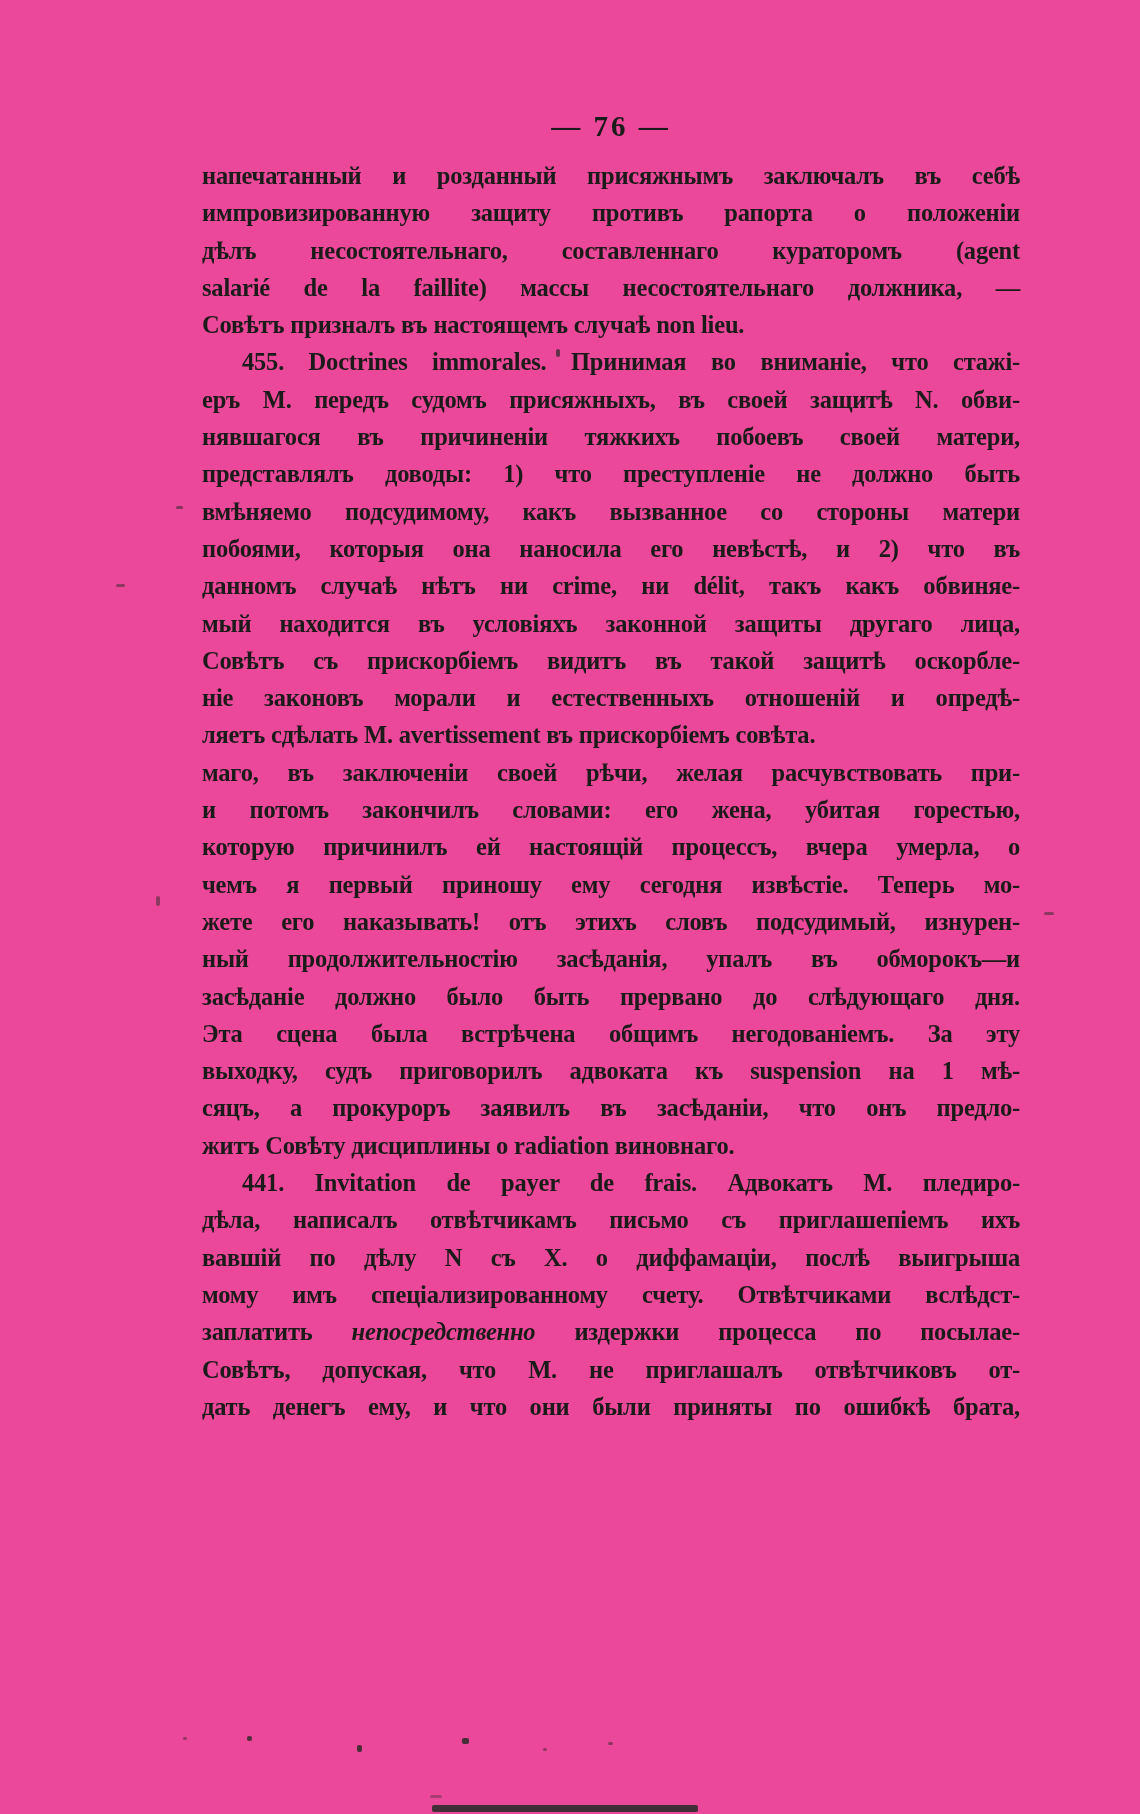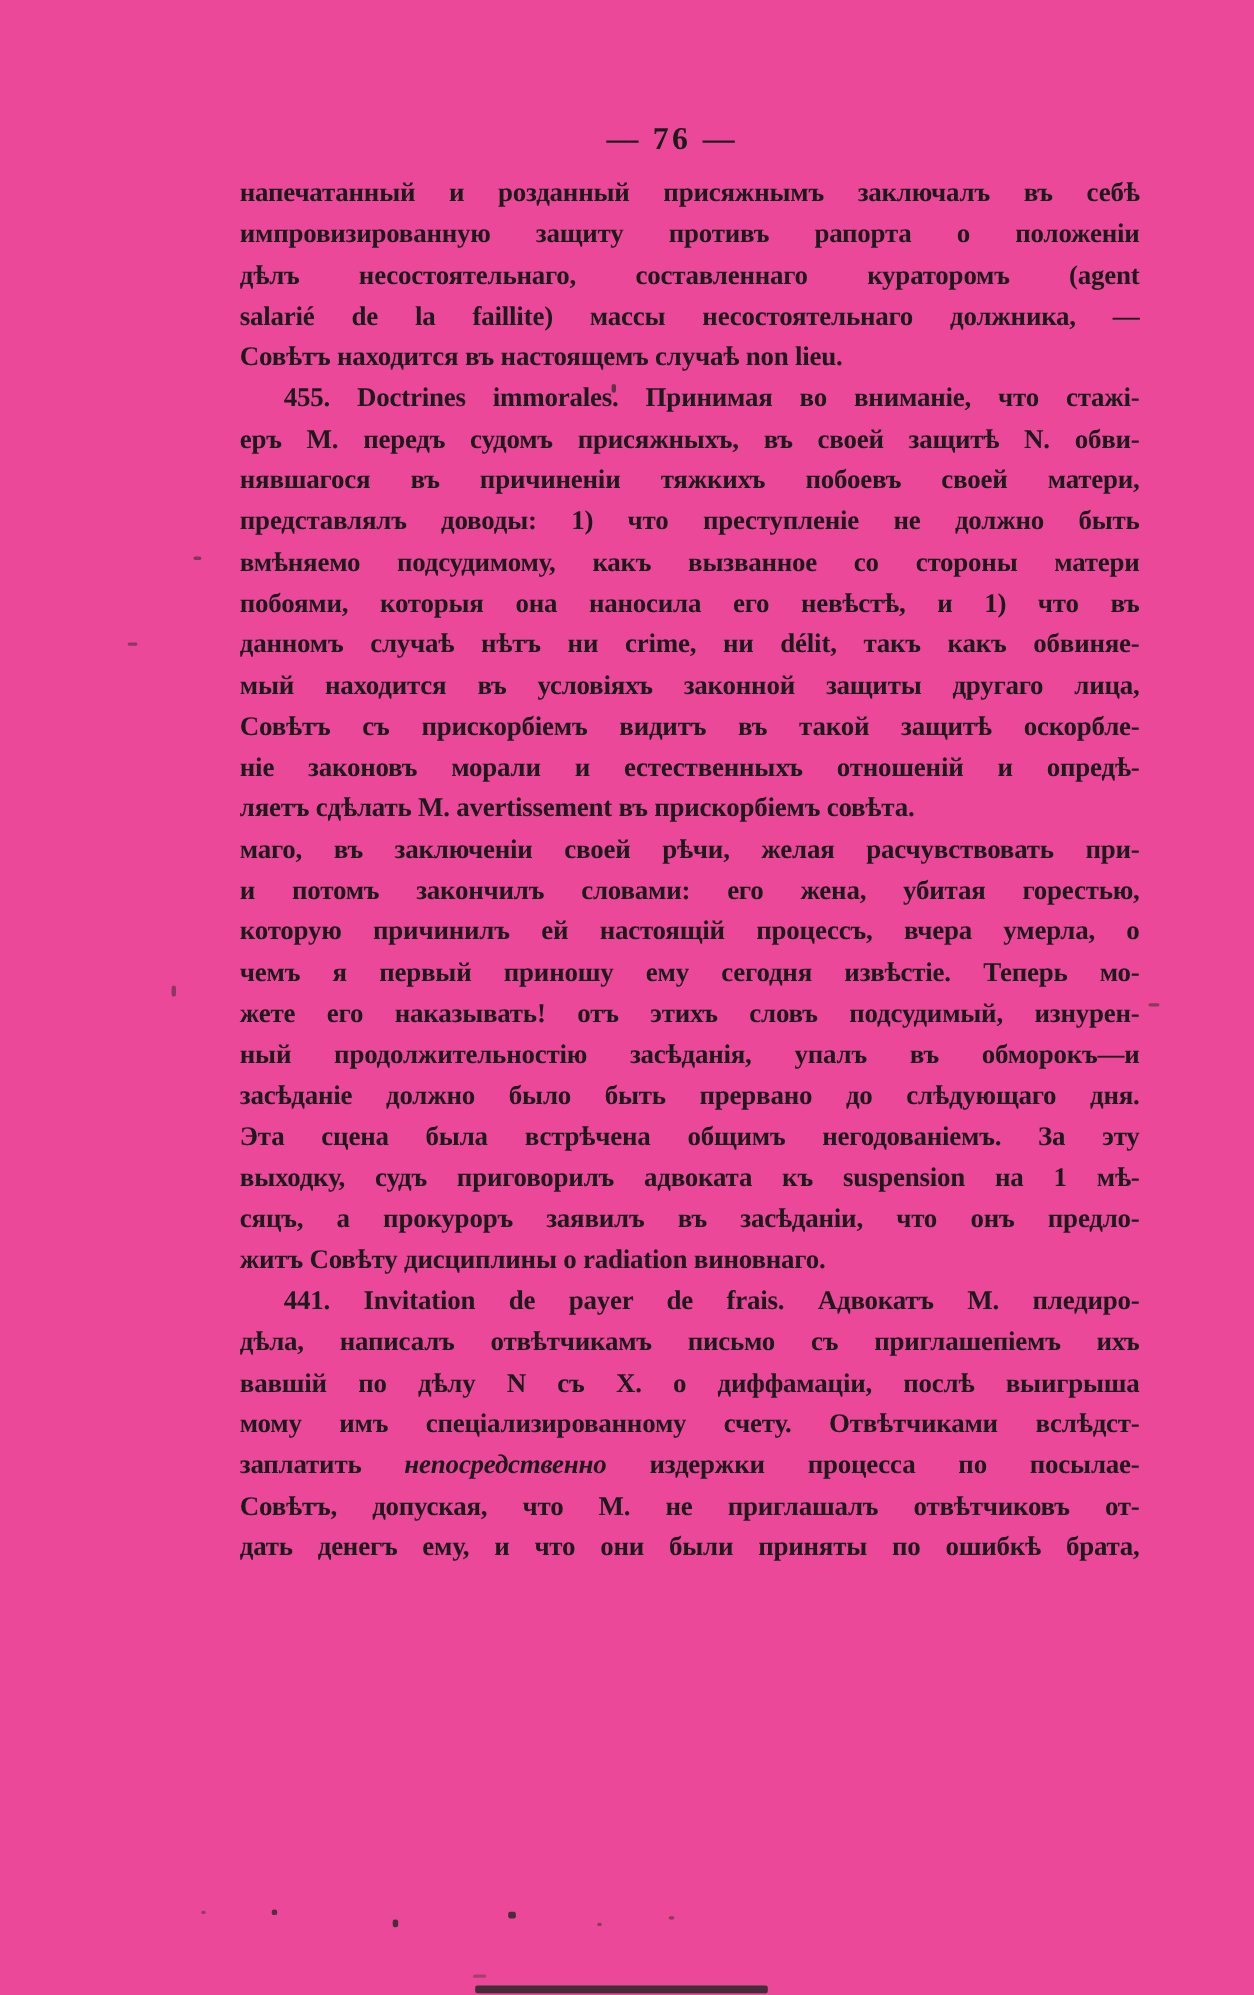--- a/index.html
+++ b/index.html
@@ -16,21 +16,21 @@
     position:absolute;
     top:110px;left:202px;width:818px;
     text-align:center;
     font-size:29px;
     font-weight:700;
     letter-spacing:3px;
     white-space:pre;
   }
   .text-block{
     position:absolute;
-    left:202px;top:157px;width:818px;margin-left:16px;
+    left:202px;top:157px;width:818px;
   }
   .line{
     height:37.3px;
     line-height:37.3px;
     font-size:24.5px;
     font-weight:700;
     letter-spacing:-0.2px;
     text-align:justify;
     text-align-last:justify;
   }
@@ -46,27 +46,27 @@
 </head>
 <body>
 
 <div class="page" style="background: #ec4899; color: rgb(27, 27, 27); font-family: Liberation Serif, serif;">
   <div class="page-number">— 76 —</div>
   <div class="text-block">
       <div class="line"><span>напечатанный и розданный присяжнымъ заключалъ въ себѣ</span></div>
       <div class="line"><span>импровизированную защиту противъ рапорта о положеніи</span></div>
       <div class="line"><span>дѣлъ несостоятельнаго, составленнаго кураторомъ (agent</span></div>
       <div class="line"><span>salarié de la faillite) массы несостоятельнаго должника, —</span></div>
-      <div class="line end"><span>Совѣтъ находится въ настоящемъ случаѣ non lieu.</span></div>
+      <div class="line end"><span>Совѣтъ призналъ въ настоящемъ случаѣ non lieu.</span></div>
       <div class="line indent"><span>455. Doctrines immorales. Принимая во вниманіе, что стажі-</span></div>
       <div class="line"><span>еръ М. передъ судомъ присяжныхъ, въ своей защитѣ N. обви-</span></div>
       <div class="line"><span>нявшагося въ причиненіи тяжкихъ побоевъ своей матери,</span></div>
       <div class="line"><span>представлялъ доводы: 1) что преступленіе не должно быть</span></div>
       <div class="line"><span>вмѣняемо подсудимому, какъ вызванное со стороны матери</span></div>
-      <div class="line"><span>побоями, которыя она наносила его невѣстѣ, и 1) что въ</span></div>
+      <div class="line"><span>побоями, которыя она наносила его невѣстѣ, и 2) что въ</span></div>
       <div class="line"><span>данномъ случаѣ нѣтъ ни crime, ни délit, такъ какъ обвиняе-</span></div>
       <div class="line"><span>мый находится въ условіяхъ законной защиты другаго лица,</span></div>
       <div class="line"><span>Совѣтъ съ прискорбіемъ видитъ въ такой защитѣ оскорбле-</span></div>
       <div class="line"><span>ніе законовъ морали и естественныхъ отношеній и опредѣ-</span></div>
       <div class="line end"><span>ляетъ сдѣлать М. avertissement въ прискорбіемъ совѣта.</span></div>
       <div class="line"><span>маго, въ заключеніи своей рѣчи, желая расчувствовать при-</span></div>
       <div class="line"><span>и потомъ закончилъ словами: его жена, убитая горестью,</span></div>
       <div class="line"><span>которую причинилъ ей настоящій процессъ, вчера умерла, о</span></div>
       <div class="line"><span>чемъ я первый приношу ему сегодня извѣстіе. Теперь мо-</span></div>
       <div class="line"><span>жете его наказывать! отъ этихъ словъ подсудимый, изнурен-</span></div>

